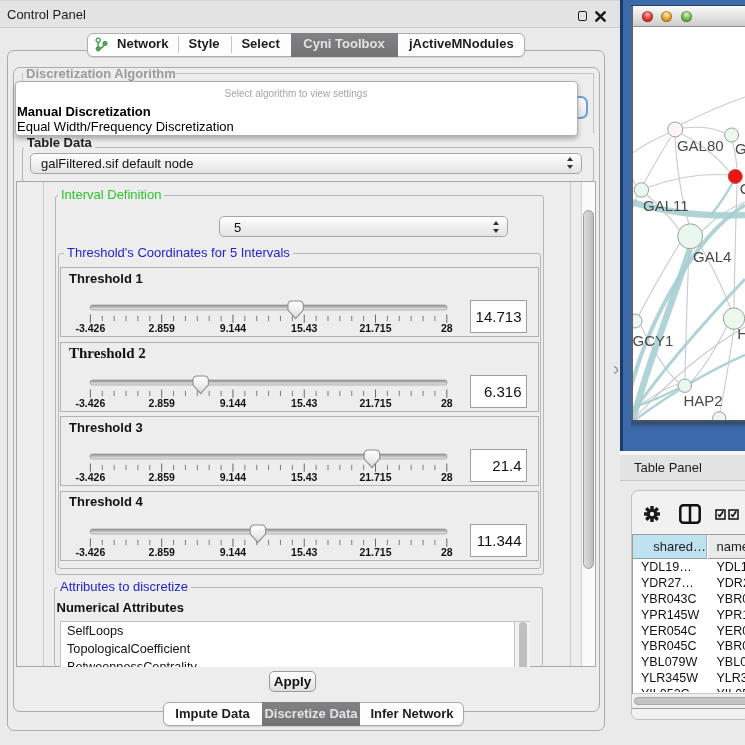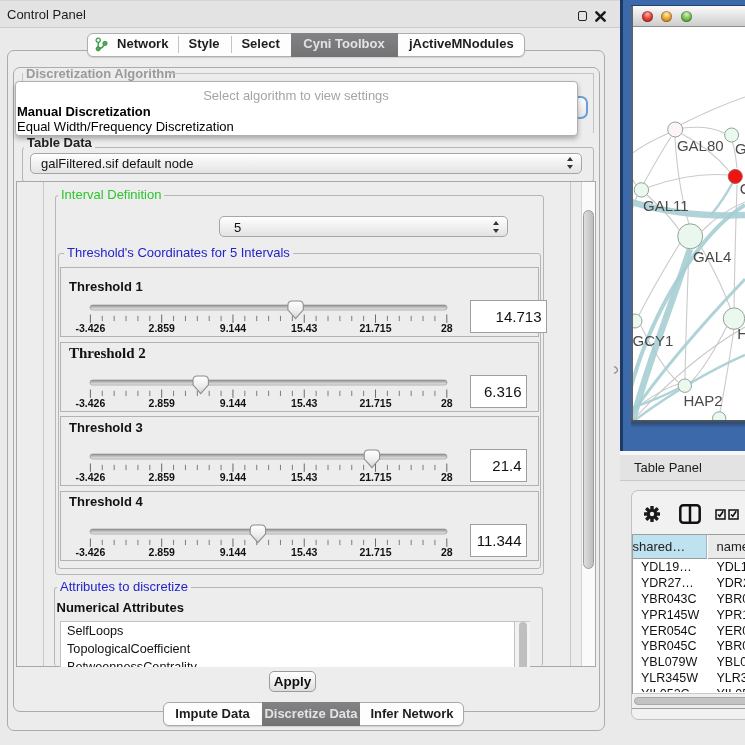--- a/index.html
+++ b/index.html
@@ -63,21 +63,21 @@
       <span style="left:2px;color:#2dc52d;">Interval Definition</span>
     </div>
 <div class="combo" style="left:219px;top:216px;width:289px;height:21px;">
       <span style="position:absolute;left:14px;top:2.5px;">5</span>
       <span class="ar"></span>
     </div>
 <div class="grp" style="left:58px;top:252.5px;width:483px;height:316px;">
       <span style="left:5px;color:#2323cc;">Threshold's Coordinates for 5 Intervals</span>
     </div>
 <div class="abs" style="left:60px;top:267.0px;width:478.5px;height:70px;border:1px solid #b2b2b2;background:#ededed;"></div>
-<div class="abs" style="left:69px;top:279px;font-size:13px;font-weight:bold;color:#111;">Threshold 1</div>
+<div class="abs" style="left:69px;top:271px;font-size:13px;font-weight:bold;color:#111;">Threshold 1</div>
 <svg class="abs" style="left:60px;top:267.0px;" width="479" height="70" viewBox="0 0 479 70">
       <defs>
         <linearGradient id="trk" x1="0" y1="0" x2="0" y2="1">
           <stop offset="0" stop-color="#8f8f8f"></stop>
           <stop offset="0.45" stop-color="#bcbcbc"></stop>
           <stop offset="1" stop-color="#efefef"></stop>
         </linearGradient>
         <linearGradient id="thm" x1="0" y1="0" x2="0" y2="1">
           <stop offset="0" stop-color="#ffffff"></stop>
           <stop offset="0.6" stop-color="#ececec"></stop>
@@ -90,21 +90,21 @@
       <text x="30.4" y="64.8" font-size="10.5" font-weight="bold" fill="#111" text-anchor="middle">-3.426</text>
       <text x="101.7" y="64.8" font-size="10.5" font-weight="bold" fill="#111" text-anchor="middle">2.859</text>
       <text x="173.0" y="64.8" font-size="10.5" font-weight="bold" fill="#111" text-anchor="middle">9.144</text>
       <text x="244.2" y="64.8" font-size="10.5" font-weight="bold" fill="#111" text-anchor="middle">15.43</text>
       <text x="315.5" y="64.8" font-size="10.5" font-weight="bold" fill="#111" text-anchor="middle">21.715</text>
       <text x="386.8" y="64.8" font-size="10.5" font-weight="bold" fill="#111" text-anchor="middle">28</text>
       <g transform="translate(227.1,33.2)">
         <path d="M0.8,5 Q0.8,0.8 5,0.8 L12,0.8 Q16.2,0.8 16.2,5 L16.2,9.6 L8.5,18.4 L0.8,9.6 Z" fill="url(#thm)" stroke="#8e8e8e" stroke-width="1.1"></path>
       </g>
     </svg>
-<div class="vbox" style="left:469.5px;top:300.0px;width:77px;height:33px;line-height:31px;padding-right:4px;">14.713</div>
+<div class="vbox" style="left:469.5px;top:300.0px;width:57px;height:33px;line-height:31px;padding-right:4px;">14.713</div>
 <div class="abs" style="left:60px;top:341.6px;width:478.5px;height:70px;border:1px solid #b2b2b2;background:#ededed;"></div>
 <div class="abs" style="left:69px;top:345.1px;font-size:15px;font-weight:bold;color:#111;font-family:Liberation Serif, serif;">Threshold 2</div>
 <svg class="abs" style="left:60px;top:341.6px;" width="479" height="70" viewBox="0 0 479 70">
       <rect x="30" y="38" width="357" height="5" rx="2.5" fill="url(#trk)" stroke="#8c8c8c" stroke-width="0.6"></rect>
       <path d="M42.28,48.8 v5.3 M54.16,48.8 v5.3 M66.04,48.8 v5.3 M77.92,48.8 v5.3 M89.80,48.8 v5.3 M113.56,48.8 v5.3 M125.44,48.8 v5.3 M137.32,48.8 v5.3 M149.20,48.8 v5.3 M161.08,48.8 v5.3 M184.84,48.8 v5.3 M196.72,48.8 v5.3 M208.60,48.8 v5.3 M220.48,48.8 v5.3 M232.36,48.8 v5.3 M256.12,48.8 v5.3 M268.00,48.8 v5.3 M279.88,48.8 v5.3 M291.76,48.8 v5.3 M303.64,48.8 v5.3 M327.40,48.8 v5.3 M339.28,48.8 v5.3 M351.16,48.8 v5.3 M363.04,48.8 v5.3 M374.92,48.8 v5.3" stroke="#7d7d7d" stroke-width="1"></path>
       <path d="M30.40,47.5 v8.3 M101.68,47.5 v8.3 M172.96,47.5 v8.3 M244.24,47.5 v8.3 M315.52,47.5 v8.3 M386.80,47.5 v8.3" stroke="#6a6a6a" stroke-width="1"></path>
       <text x="30.4" y="64.8" font-size="10.5" font-weight="bold" fill="#111" text-anchor="middle">-3.426</text>
       <text x="101.7" y="64.8" font-size="10.5" font-weight="bold" fill="#111" text-anchor="middle">2.859</text>
       <text x="173.0" y="64.8" font-size="10.5" font-weight="bold" fill="#111" text-anchor="middle">9.144</text>
       <text x="244.2" y="64.8" font-size="10.5" font-weight="bold" fill="#111" text-anchor="middle">15.43</text>
@@ -251,23 +251,23 @@
     </svg>
 <svg class="abs" style="left:714.5px;top:508.5px;" width="11" height="11" viewBox="0 0 11 11">
 <rect x="1" y="1" width="9" height="9" fill="none" stroke="#111" stroke-width="1.5"></rect>
 <path d="M3,5.5 L4.8,7.3 L8.2,2.2" fill="none" stroke="#111" stroke-width="1.6"></path>
     </svg>
 <svg class="abs" style="left:728px;top:508.5px;" width="11" height="11" viewBox="0 0 11 11">
 <rect x="1" y="1" width="9" height="9" fill="none" stroke="#111" stroke-width="1.5"></rect>
 <path d="M3,5.5 L4.8,7.3 L8.2,2.2" fill="none" stroke="#111" stroke-width="1.6"></path>
     </svg>
 <div class="abs" style="left:631.5px;top:534px;width:113.5px;height:159.5px;background:#fff;border-left:1px solid #9e9e9e;border-top:1px solid #9e9e9e;overflow:hidden;"></div>
-<div class="abs" style="left:632.5px;top:535px;width:74.5px;height:23.5px;background:#bfe2f1;border-right:1px solid #9fb8c4;border-bottom:1px solid #9b9b9b;font-size:13px;color:#222;text-align:left;line-height:23.5px;">shared…</div>
+<div class="abs" style="left:632.5px;top:535px;width:74.5px;height:23.5px;background:#bfe2f1;border-right:1px solid #9fb8c4;border-bottom:1px solid #9b9b9b;font-size:13px;color:#222;text-align:right;line-height:23.5px;">shared…</div>
 <div class="abs" style="left:708px;top:535px;width:37px;height:23.5px;background:#eaeaea;border-bottom:1px solid #9b9b9b;font-size:13px;color:#222;line-height:23.5px;"><span style="padding-left:8.5px;">name</span></div>
 <div class="abs" style="left:641px;top:560.4px;width:66px;height:132px;overflow:hidden;font-size:12.5px;color:#111;line-height:15.8px;white-space:nowrap;">YDL19…<br>YDR27…<br>YBR043C<br>YPR145W<br>YER054C<br>YBR045C<br>YBL079W<br>YLR345W<br>YIL052C</div>
 <div class="abs" style="left:716.5px;top:560.4px;width:29px;height:132px;overflow:hidden;font-size:12.5px;color:#111;line-height:15.8px;white-space:nowrap;">YDL194W<br>YDR277C<br>YBR043C<br>YPR145W<br>YER054C<br>YBR045C<br>YBL079W<br>YLR345W<br>YIL052C</div>
 <div class="abs" style="left:632.5px;top:692.5px;width:112.5px;height:15px;background:#efefef;border-top:1px solid #c9c9c9;"></div>
 <div class="abs" style="left:634px;top:696.5px;width:115px;height:8.5px;background:#c3c3c3;border:1px solid #a8a8a8;border-radius:4.5px;"></div>
 <div class="abs" style="left:631.5px;top:707.5px;width:113.5px;height:1px;background:#9e9e9e;"></div>
 <div class="abs" style="left:15px;top:80.5px;width:562.5px;height:55.5px;background:#fff;border:1px solid #b0b0b0;border-radius:4px;box-shadow:0 3px 5px rgba(0,0,0,0.28);"></div>
-<div class="abs" style="left:15px;top:88px;width:562px;text-align:center;font-size:13px;color:#a5a5a5;">Select algorithm to view settings</div>
+<div class="abs" style="left:15px;top:88px;width:562px;text-align:center;font-size:10px;color:#a5a5a5;">Select algorithm to view settings</div>
 <div class="abs" style="left:17px;top:104px;font-size:13px;font-weight:bold;color:#000;">Manual Discretization</div>
 <div class="abs" style="left:17px;top:118.5px;font-size:13px;color:#000;">Equal Width/Frequency Discretization</div>
 </div>
 </body></html>

